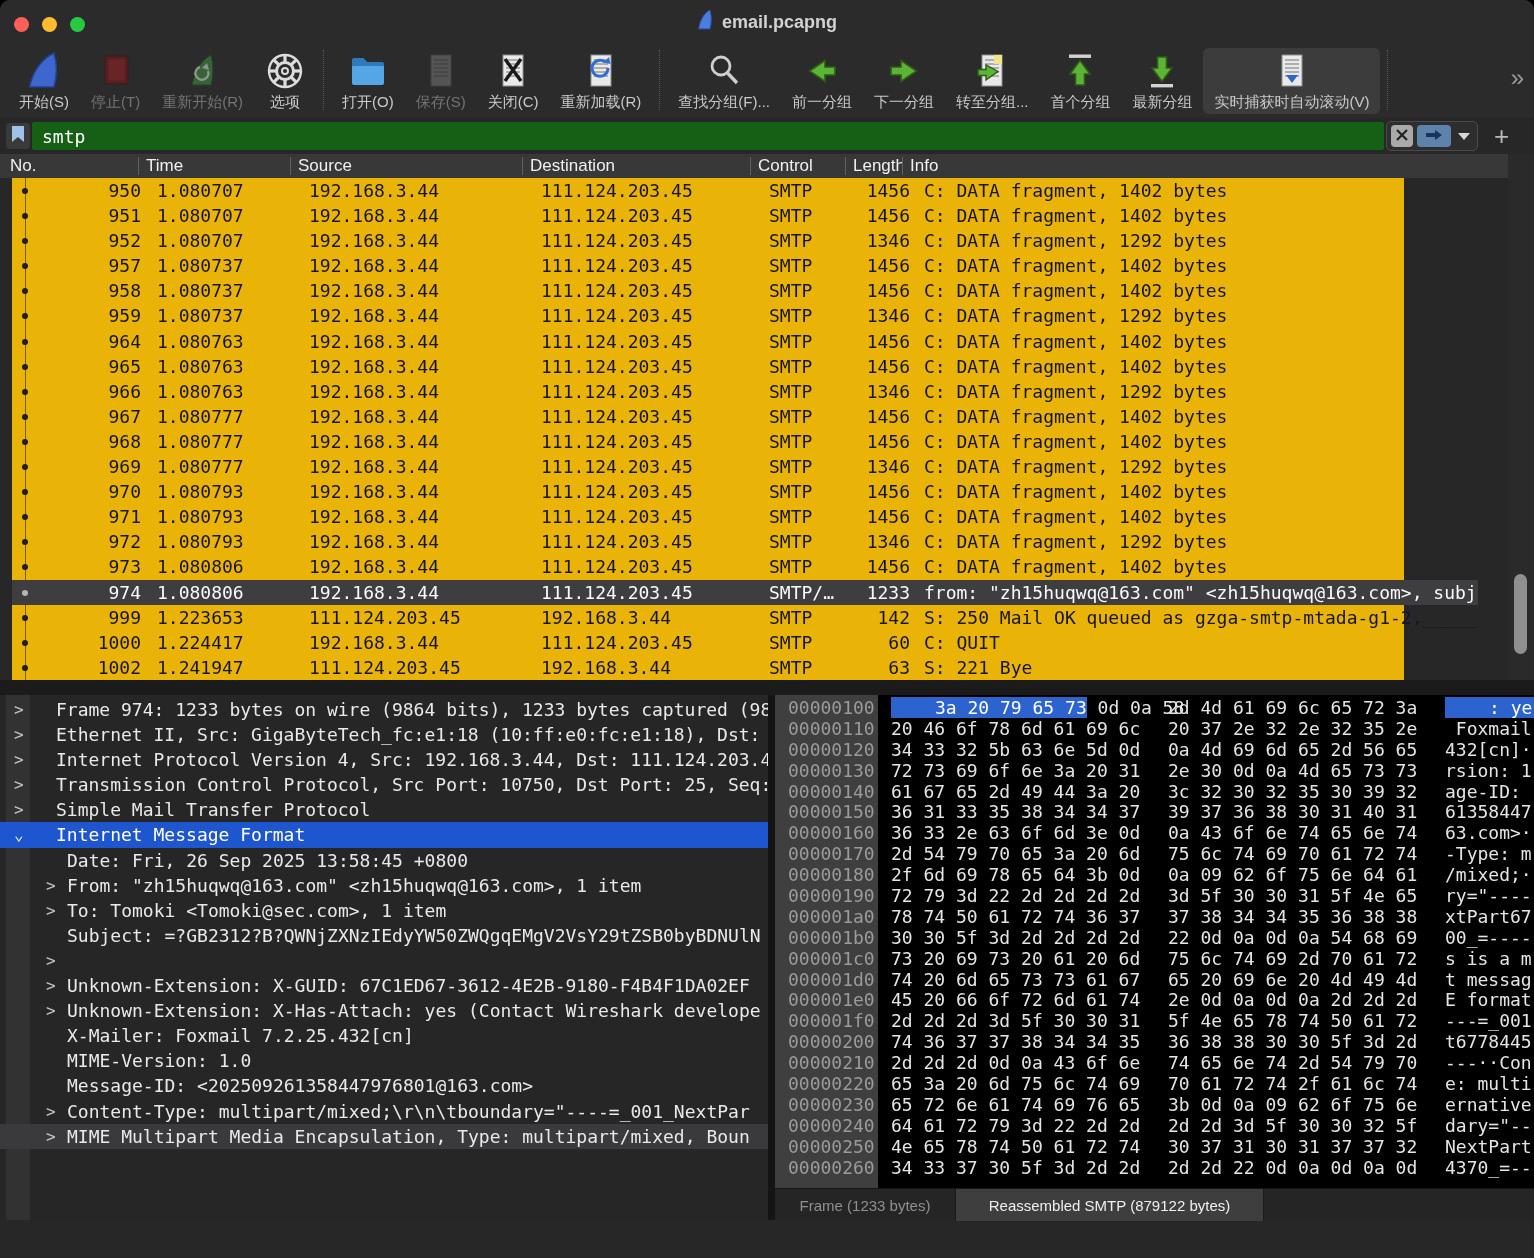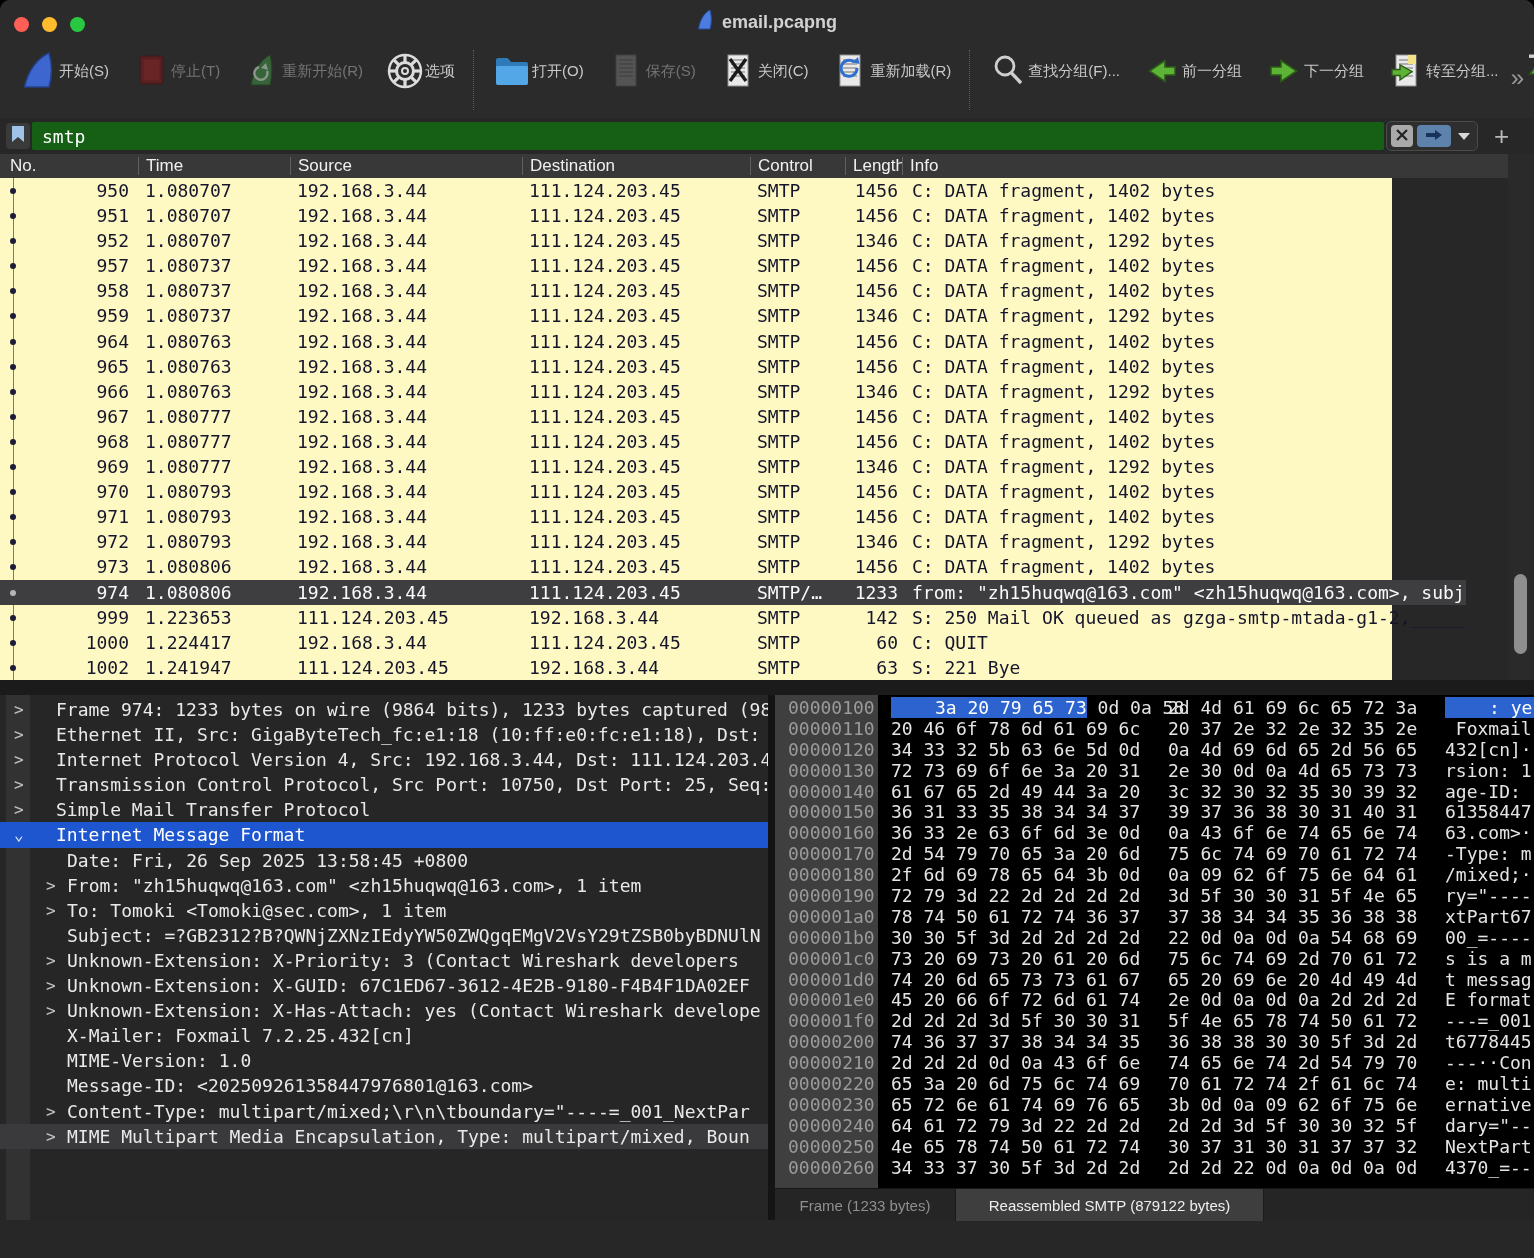--- a/index.html
+++ b/index.html
@@ -8,21 +8,21 @@
   
   .titlebar{position:absolute;left:0;top:0;width:100%;height:44px;background:#2b2b2b;border-bottom:1px solid #1f1f1f;}
   .lights{position:absolute;left:14px;top:17px;display:flex;gap:13px;}
   .light{width:15px;height:15px;border-radius:50%;}
   .light.red{background:#ff5f57;}.light.yellow{background:#febc2e;}.light.green{background:#28c840;}
   .title{position:absolute;left:0;right:0;top:0;height:44px;display:flex;align-items:center;justify-content:center;
     gap:8px;color:#d2d2d2;font-size:18px;font-weight:700;}
   
   .toolbar{position:absolute;left:0;top:44px;width:100%;height:74px;background:#2b2b2b;display:flex;
     align-items:flex-start;padding:4px 0 0 8px;box-sizing:border-box;}
-  .tb-item{display:flex;align-items:center;padding:2px 11px;border-radius:6px;text-align:center;}
+  .tb-item{display:flex;flex-direction:column;align-items:center;padding:2px 11px;border-radius:6px;text-align:center;}
   .tb-item.active{background:#3c3c3c;}
   .tb-icon{height:42px;display:flex;align-items:center;justify-content:center;}
   .tb-label{font-size:15px;color:#c9c9c9;white-space:nowrap;margin-top:1px;}
   .tb-item.disabled .tb-label{color:#737373;}
   .tb-item.disabled .tb-icon{opacity:.55;}
   .tb-sep{width:0;border-left:1px dotted #5c5c5c;height:60px;margin:2px 7px;}
   .tb-overflow{position:absolute;right:10px;top:64px;color:#9a9a9a;font-size:24px;}
   
   .filterbar{position:absolute;left:0;top:118px;width:100%;height:36px;background:#272727;display:flex;align-items:center;}
   .fb-bookmark{width:24px;height:26px;background:#3a3a3a;border-radius:4px;margin-left:6px;display:flex;
@@ -33,21 +33,21 @@
     margin-left:2px;padding:0 4px;gap:4px;}
   .fb-clear{width:22px;height:22px;background:#a9a9a9;border-radius:4px;display:flex;align-items:center;justify-content:center;}
   .fb-apply{width:34px;height:22px;background:#5d83ac;border-radius:4px;display:flex;align-items:center;justify-content:center;}
   .fb-caret{width:0;height:0;border-left:6px solid transparent;border-right:6px solid transparent;border-top:7px solid #d8d8d8;margin:0 3px;}
   .fb-plus{color:#b9b9b9;font-size:26px;margin-left:16px;font-weight:400;line-height:20px;}
   
   .pkt-header{position:absolute;left:0;top:154px;width:1508px;height:24px;background:#383838;display:grid;
     grid-template-columns:138px 152px 232px 228px 95px 57px auto;color:#f0f0f0;font-size:17px;align-items:center;}
   .pkt-header .hcell{height:18px;line-height:18px;padding-left:7px;border-left:1px solid #606060;overflow:hidden;white-space:nowrap;}
   .pkt-header .hcell:first-child{border-left:none;padding-left:10px;}
-  .pkt-list{position:absolute;left:0;top:178px;width:1392px;height:502px;background:#fef9c3;}
+  .pkt-list{position:absolute;left:12px;top:178px;width:1392px;height:502px;background:#eab308;}
   .pkt-vline{position:absolute;left:13px;top:0;bottom:0;width:1px;background:rgba(20,20,40,.55);}
   .pkt-row{position:relative;display:grid;grid-template-columns:30px 108px 152px 232px 228px 95px 57px auto;
     width:1466px;height:25.1px;line-height:25.1px;font-family:"DejaVu Sans Mono",monospace;font-size:18px;color:#15152c;}
   .pkt-row .dot{position:absolute;left:10px;top:10px;width:6px;height:6px;border-radius:50%;background:#1d1d38;}
   .pkt-row.sel{background:#3e3e40;color:#fafafa;}
   .pkt-row.sel .dot{background:#b5b5b5;}
   .pkt-row span{overflow:hidden;white-space:pre;}
   .c-no{text-align:right;padding-right:9px;}
   .c-time,.c-src,.c-dst,.c-proto{padding-left:7px;}
   .c-len{text-align:right;padding-right:4px;}
@@ -519,21 +519,21 @@
   <div class="det-row l0"><span class="exp">&gt;</span><span class="txt">Frame 974: 1233 bytes on wire (9864 bits), 1233 bytes captured (98</span></div>
       <div class="det-row l0"><span class="exp">&gt;</span><span class="txt">Ethernet II, Src: GigaByteTech_fc:e1:18 (10:ff:e0:fc:e1:18), Dst:</span></div>
       <div class="det-row l0"><span class="exp">&gt;</span><span class="txt">Internet Protocol Version 4, Src: 192.168.3.44, Dst: 111.124.203.4</span></div>
       <div class="det-row l0"><span class="exp">&gt;</span><span class="txt">Transmission Control Protocol, Src Port: 10750, Dst Port: 25, Seq:</span></div>
       <div class="det-row l0"><span class="exp">&gt;</span><span class="txt">Simple Mail Transfer Protocol</span></div>
       <div class="det-row l0 selected"><span class="exp">⌄</span><span class="txt">Internet Message Format</span></div>
       <div class="det-row l1"><span class="exp"></span><span class="txt">Date: Fri, 26 Sep 2025 13:58:45 +0800</span></div>
       <div class="det-row l1"><span class="exp">&gt;</span><span class="txt">From: "zh15huqwq@163.com" &lt;zh15huqwq@163.com&gt;, 1 item</span></div>
       <div class="det-row l1"><span class="exp">&gt;</span><span class="txt">To: Tomoki &lt;Tomoki@sec.com&gt;, 1 item</span></div>
       <div class="det-row l1"><span class="exp"></span><span class="txt">Subject: =?GB2312?B?QWNjZXNzIEdyYW50ZWQgqEMgV2VsY29tZSB0byBDNUlN</span></div>
-      <div class="det-row l1"><span class="exp">&gt;</span><span class="txt">Unknown-Extension: X-Priority: 3 (Contact Wireshark developers </span></div>
+      <div class="det-row l1"><span class="exp">&gt;</span></div>
       <div class="det-row l1"><span class="exp">&gt;</span><span class="txt">Unknown-Extension: X-GUID: 67C1ED67-3612-4E2B-9180-F4B4F1DA02EF</span></div>
       <div class="det-row l1"><span class="exp">&gt;</span><span class="txt">Unknown-Extension: X-Has-Attach: yes (Contact Wireshark develope</span></div>
       <div class="det-row l1"><span class="exp"></span><span class="txt">X-Mailer: Foxmail 7.2.25.432[cn]</span></div>
       <div class="det-row l1"><span class="exp"></span><span class="txt">MIME-Version: 1.0</span></div>
       <div class="det-row l1"><span class="exp"></span><span class="txt">Message-ID: &lt;202509261358447976801@163.com&gt;</span></div>
       <div class="det-row l1"><span class="exp">&gt;</span><span class="txt">Content-Type: multipart/mixed;\r\n\tboundary="----=_001_NextPar</span></div>
       <div class="det-row l1 hover"><span class="exp">&gt;</span><span class="txt">MIME Multipart Media Encapsulation, Type: multipart/mixed, Boun</span></div>
     </div>
 
   <div class="v-split"></div>

